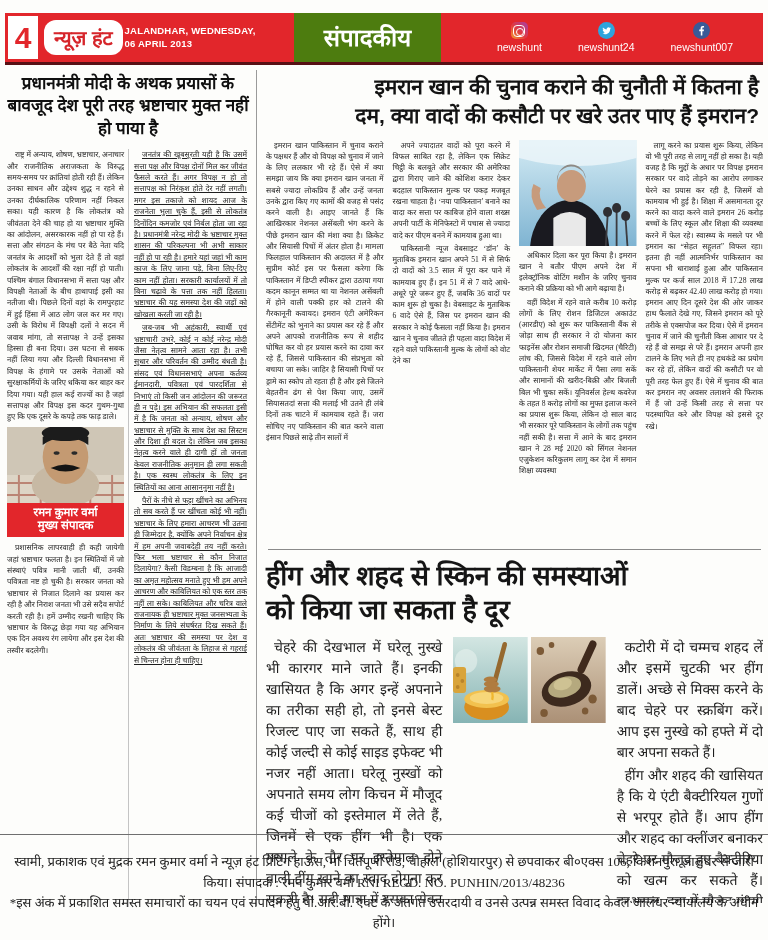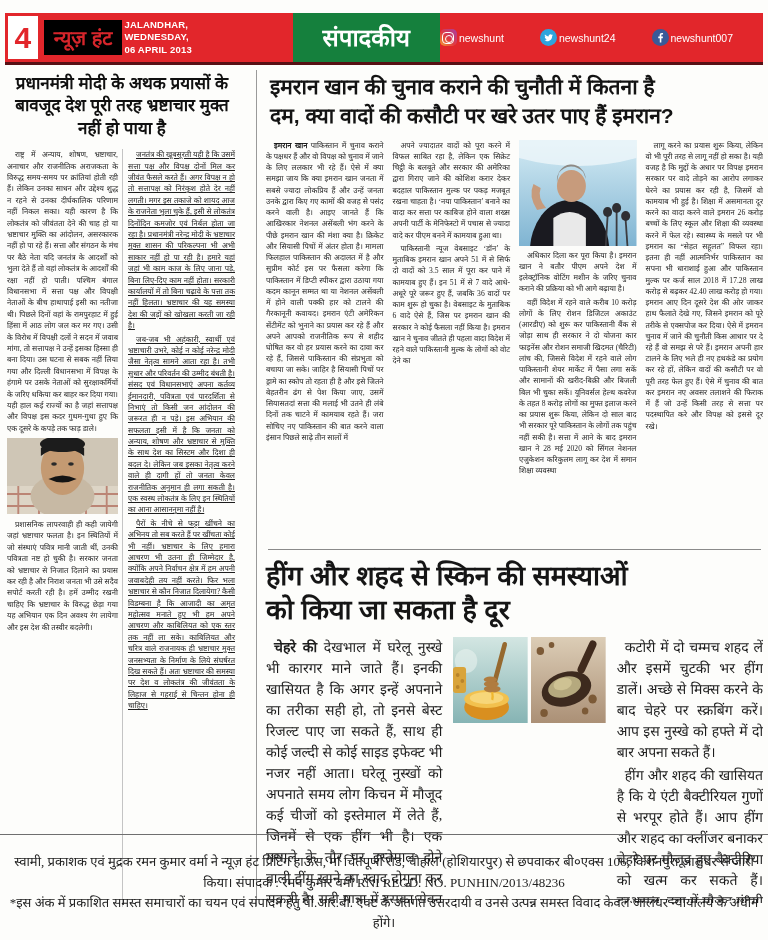--- a/index.html
+++ b/index.html
@@ -3,70 +3,70 @@
 <meta charset="utf-8">
 <style>
   html,body{margin:0;padding:0;background:#888;}
   .page{width:768px;height:940px;background:#fdfdfb;position:relative;overflow:hidden;
         font-family:"Liberation Serif",serif;color:#1d1d1d;margin:0 auto;}
   
   .topbar{position:absolute;left:5px;right:5px;top:13px;height:49px;background:#e2262b;
           display:flex;align-items:center;border-bottom:3px solid #571014;}
   .num-box{width:30px;height:43px;background:#fff;color:#e2262b;display:flex;align-items:center;
            justify-content:center;font:700 30px "Liberation Sans",sans-serif;margin-left:3px;}
-  .brand{background:#000000;border-radius:0;margin-left:6px;padding:4px 10px;color:#d6252b;
+  .brand{background:#ffffff;border-radius:12px;margin-left:6px;padding:4px 10px;color:#d6252b;
          font:700 20px "Liberation Sans",sans-serif;white-space:nowrap;}
   .dateline{color:#fff;font:700 9.5px "Liberation Sans",sans-serif;margin-left:2px;line-height:1.3;
             letter-spacing:.2px;}
-  .section-box{background:#15803d;color:#fff;font:700 24px "Liberation Sans",sans-serif;
+  .section-box{background:#4d7c0f;color:#fff;font:700 24px "Liberation Sans",sans-serif;
                padding:7px 30px 9px;margin-left:38px;white-space:nowrap;}
   .social{display:flex;gap:36px;margin-left:auto;margin-right:30px;}
-  .social-item{display:flex;align-items:center;gap:2px;
+  .social-item{display:flex;flex-direction:column;align-items:center;gap:2px;
                color:#fff;font:400 10.5px "Liberation Sans",sans-serif;}
   .sicon{width:17px;height:17px;display:block;}
   .ig{border-radius:5px;background:linear-gradient(45deg,#f3a132 0%,#e0393f 45%,#a63fa8 100%);
       position:relative;}
   .ig:before{content:"";position:absolute;inset:2.5px;border:1.6px solid #fff;border-radius:4px;}
   .ig:after{content:"";position:absolute;left:5.5px;top:5.5px;width:6px;height:6px;
             border:1.6px solid #fff;border-radius:50%;}
   
   .content{position:absolute;top:70px;left:5px;right:5px;bottom:34px;display:flex;}
-  .oped{width:252px;padding-right:17px;border-right:1px solid #9a9a9a;box-sizing:border-box;}
+  .oped{width:252px;padding-right:5px;border-right:1px solid #9a9a9a;box-sizing:border-box;}
   .main-right{flex:1;padding-left:9px;min-width:0;}
   
   .oped h2{font:700 17px "Liberation Sans",sans-serif;line-height:1.32;text-align:center;
            margin:3px 2px 9px;color:#101010;}
   .oped-cols{display:flex;height:758px;overflow:hidden;}
   .oped-col{width:50%;box-sizing:border-box;font-size:7.6px;line-height:1.5;text-align:justify;
             padding:0 4px 0 2px;}
   .oped-col.b{border-left:1px solid #c4c4c4;padding-left:5px;text-decoration:underline;}
   .oped p, .mcol p, .bcol p{margin:0 0 2px;text-indent:8px;}
   .author-card{margin:4px 0 5px;break-inside:avoid;}
   .author-card svg{display:block;width:100%;height:76px;}
   .author-band{background:#e2262b;color:#fff;text-align:center;
                font:700 11.5px "Liberation Sans",sans-serif;line-height:1.2;padding:3px 0 4px;}
   
-  .main-article h1{font:800 21px "Liberation Sans",sans-serif;line-height:1.4;text-align:left;
+  .main-article h1{font:800 21px "Liberation Sans",sans-serif;line-height:1.4;text-align:right;
                    margin:2px 4px 9px;color:#131313;}
   .main-cols{display:flex;gap:9px;height:402px;overflow:hidden;}
   .mcol{flex:1;min-width:0;font-size:7.6px;line-height:1.48;text-align:justify;}
   .photo-imran{width:100%;height:106px;display:block;margin-bottom:4px;}
   .rule{border:none;border-top:1px solid #8a8a8a;margin:7px 2px 0;}
   
   .beauty h1{font:700 27px "Liberation Sans",sans-serif;line-height:1.28;
              margin:9px 0 9px;color:#151515;}
   .beauty-cols{display:flex;gap:11px;height:266px;overflow:hidden;}
   .bcol{min-width:0;font-size:14px;line-height:1.5;text-align:justify;}
   .bcol1{flex:1.18;}.bcol2{flex:1.02;}.bcol3{flex:0.98;}
   .photos{display:flex;gap:3px;margin-bottom:5px;}
   .photos svg{width:50%;height:86px;display:block;}
   
   .footer{position:absolute;left:0;right:0;bottom:7px;border-top:1px solid #6f6f6f;
           padding-top:17px;text-align:center;font-size:13px;line-height:1.55;color:#222;}
-  b.inline{font-weight:700;}
+  b.inline{font-weight:400;}
 </style>
 </head>
 <body>
 
 <div class="page">
 
   <div class="topbar">
     <div class="num-box">4</div>
     <div class="brand">न्यूज़ हंट</div>
     <div class="dateline">
@@ -116,20 +116,24 @@
                   <line x1="0" y1="68" x2="118" y2="68"></line>
               </g>
               <ellipse cx="59" cy="58" rx="34" ry="22" fill="#c7b9a4"></ellipse>
               <ellipse cx="59" cy="30" rx="23" ry="27" fill="#c49a72"></ellipse>
               <path d="M36 18 Q59 2 82 18 L82 10 Q59 -6 36 10 Z" fill="#1c1c1c"></path>
               <ellipse cx="59" cy="6" rx="24" ry="8" fill="#1c1c1c"></ellipse>
               <ellipse cx="50" cy="26" rx="3" ry="1.8" fill="#2a2a2a"></ellipse>
               <ellipse cx="68" cy="26" rx="3" ry="1.8" fill="#2a2a2a"></ellipse>
               <path d="M44 41 Q59 34 74 41 Q59 48 44 41 Z" fill="#141414"></path>
             </svg>
+            <div class="author-band">
+              <div>रमन कुमार वर्मा</div>
+              <div>मुख्य संपादक</div>
+            </div>
           </div>
           <p>प्रशासनिक लापरवाही ही कही जायेगी जहां भ्रष्टाचार फलता है। इन स्थितियों में जो संस्थाएं पवित्र मानी जाती थीं, उनकी पवित्रता नष्ट हो चुकी है। सरकार जनता को भ्रष्टाचार से निजात दिलाने का प्रयास कर रही है और निराश जनता भी उसे सदैव सपोर्ट करती रही है। हमें उम्मीद रखनी चाहिए कि भ्रष्टाचार के विरुद्ध छेड़ा गया यह अभियान एक दिन अवश्य रंग लायेगा और इस देश की तस्वीर बदलेगी।</p>
         </div>
         <div class="oped-col b">
           <p>जनतंत्र की खूबसूरती यही है कि उसमें सत्ता पक्ष और विपक्ष दोनों मिल कर जीवंत फैसले करते हैं। अगर विपक्ष न हो तो सत्तापक्ष को निरंकुश होते देर नहीं लगती। मगर इस तकाजे को शायद आज के राजनेता भुला चुके हैं, इसी से लोकतंत्र दिनोंदिन कमजोर एवं निर्बल होता जा रहा है। प्रधानमंत्री नरेन्द्र मोदी के भ्रष्टाचार मुक्त शासन की परिकल्पना भी अभी साकार नहीं हो पा रही है। हमारे यहां जहां भी काम काज के लिए जाना पड़े, बिना लिए-दिए काम नहीं होता। सरकारी कार्यालयों में तो बिना चढ़ावे के पत्ता तक नहीं हिलता। भ्रष्टाचार की यह समस्या देश की जड़ों को खोखला करती जा रही है।</p>
           <p>जब-जब भी अहंकारी, स्वार्थी एवं भ्रष्टाचारी उभरे, कोई न कोई नरेन्द्र मोदी जैसा नेतृत्व सामने आता रहा है। तभी सुधार और परिवर्तन की उम्मीद बंधती है। संसद एवं विधानसभाएं अपना कर्तव्य ईमानदारी, पवित्रता एवं पारदर्शिता से निभाएं तो किसी जन आंदोलन की जरूरत ही न पड़े। इस अभियान की सफलता इसी में है कि जनता को अन्याय, शोषण और भ्रष्टाचार से मुक्ति के साथ देश का सिस्टम और दिशा ही बदल दे। लेकिन जब इसका नेतृत्व करने वाले ही दागी हों तो जनता केवल राजनीतिक अनुमान ही लगा सकती है। एक स्वस्थ लोकतंत्र के लिए इन स्थितियों का आना आसाननुमा नहीं है।</p>
           <p>पैरों के नीचे से फट्टा खींचने का अभिनय तो सब करते हैं पर खींचता कोई भी नहीं। भ्रष्टाचार के लिए हमारा आचरण भी उतना ही जिम्मेदार है, क्योंकि अपने निर्वाचन क्षेत्र में हम अपनी जवाबदेही तय नहीं करते। फिर भला भ्रष्टाचार से कौन निजात दिलायेगा? कैसी विडम्बना है कि आजादी का अमृत महोत्सव मनाते हुए भी हम अपने आचरण और काबिलियत को एक स्तर तक नहीं ला सके। काबिलियत और चरित्र वाले राजनायक ही भ्रष्टाचार मुक्त जनसभ्यता के निर्माण के लिये संघर्षरत दिख सकते हैं। अतः भ्रष्टाचार की समस्या पर देश व लोकतंत्र की जीवंतता के लिहाज से गहराई से चिन्तन होना ही चाहिए।</p>
         </div>
       </div>
     </div>

